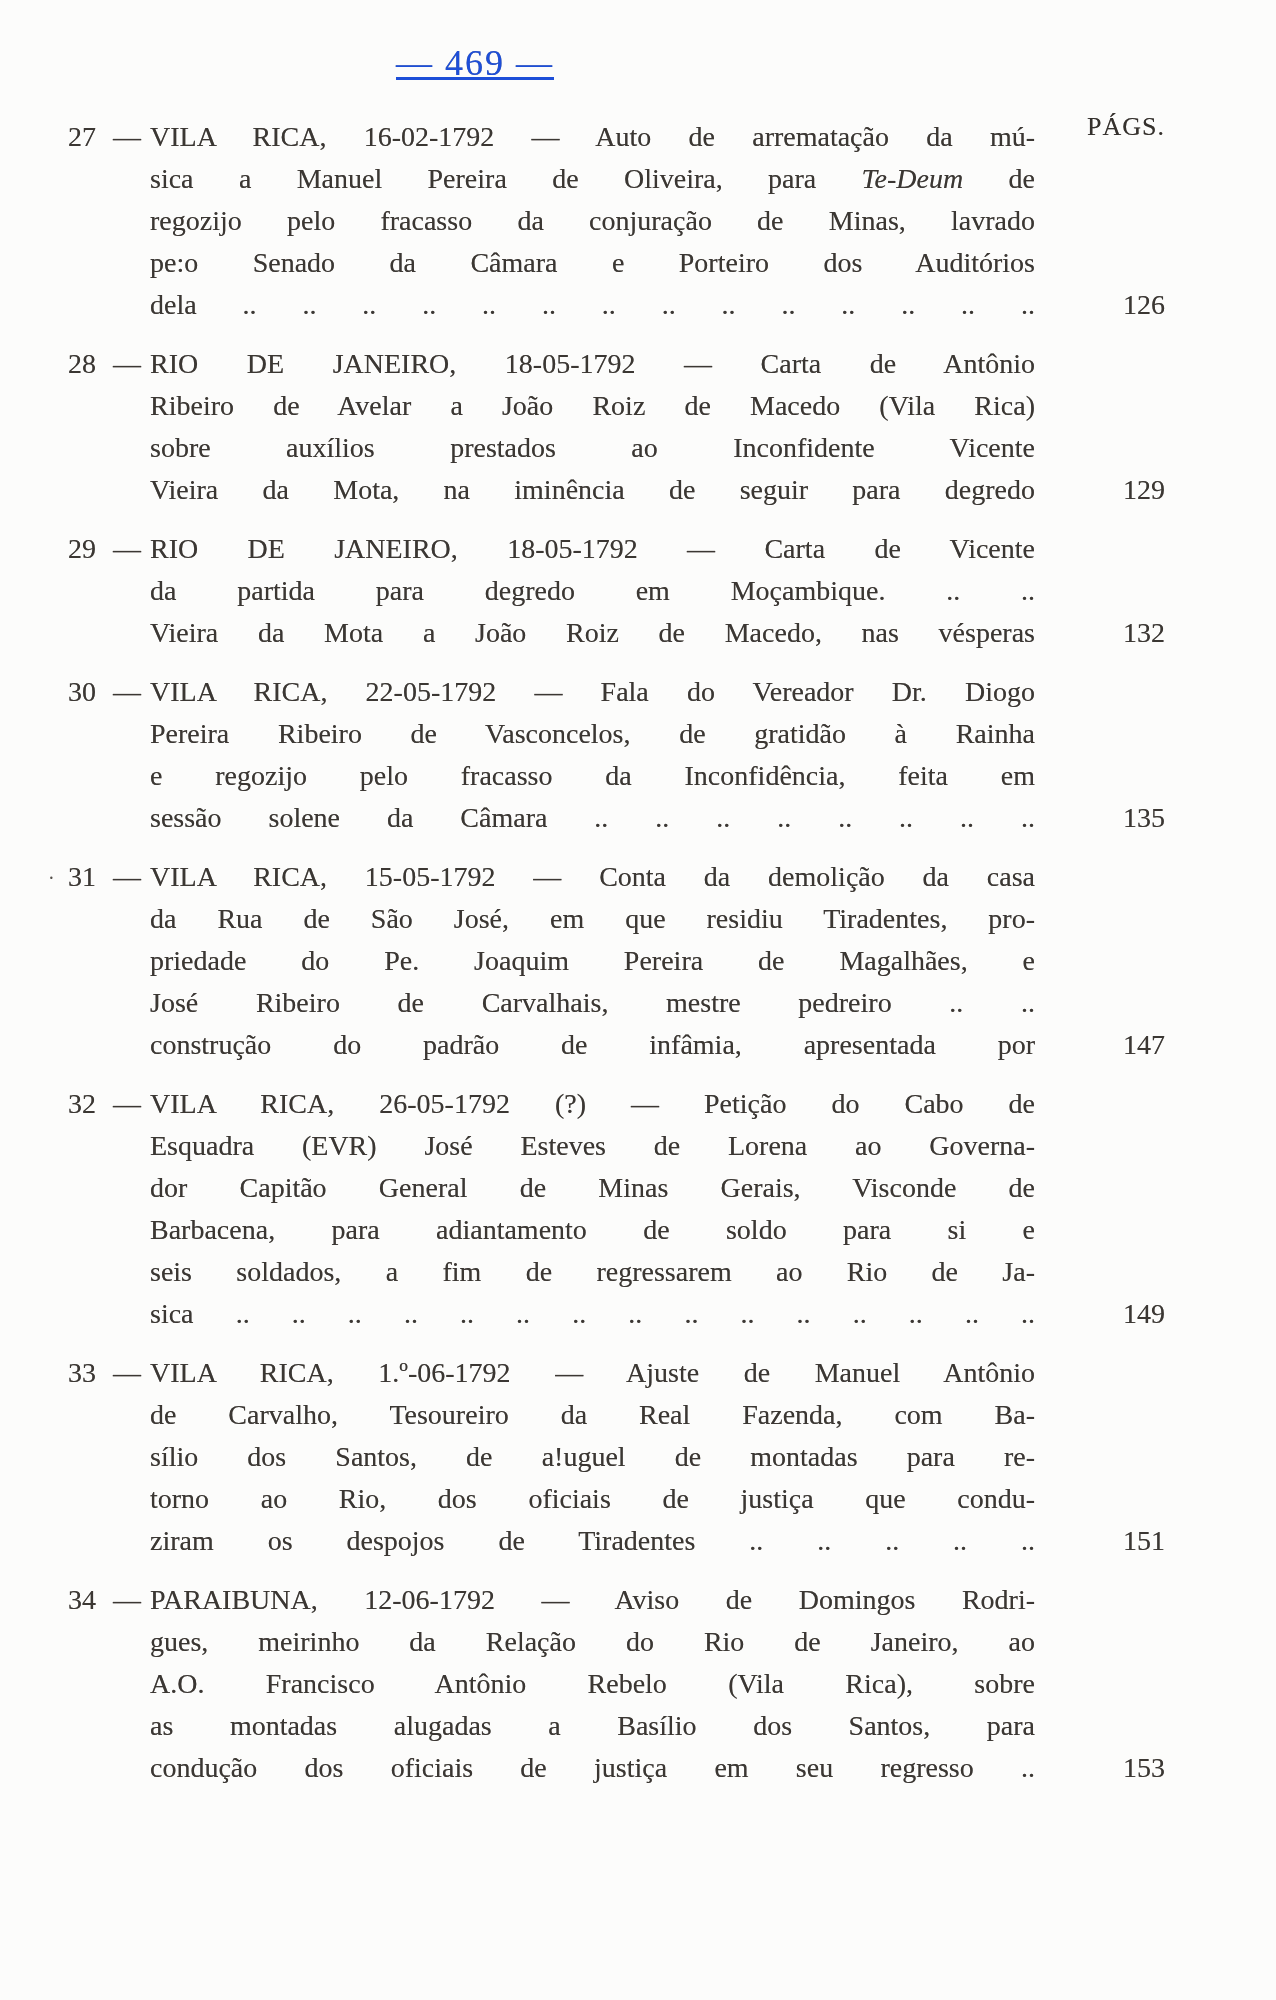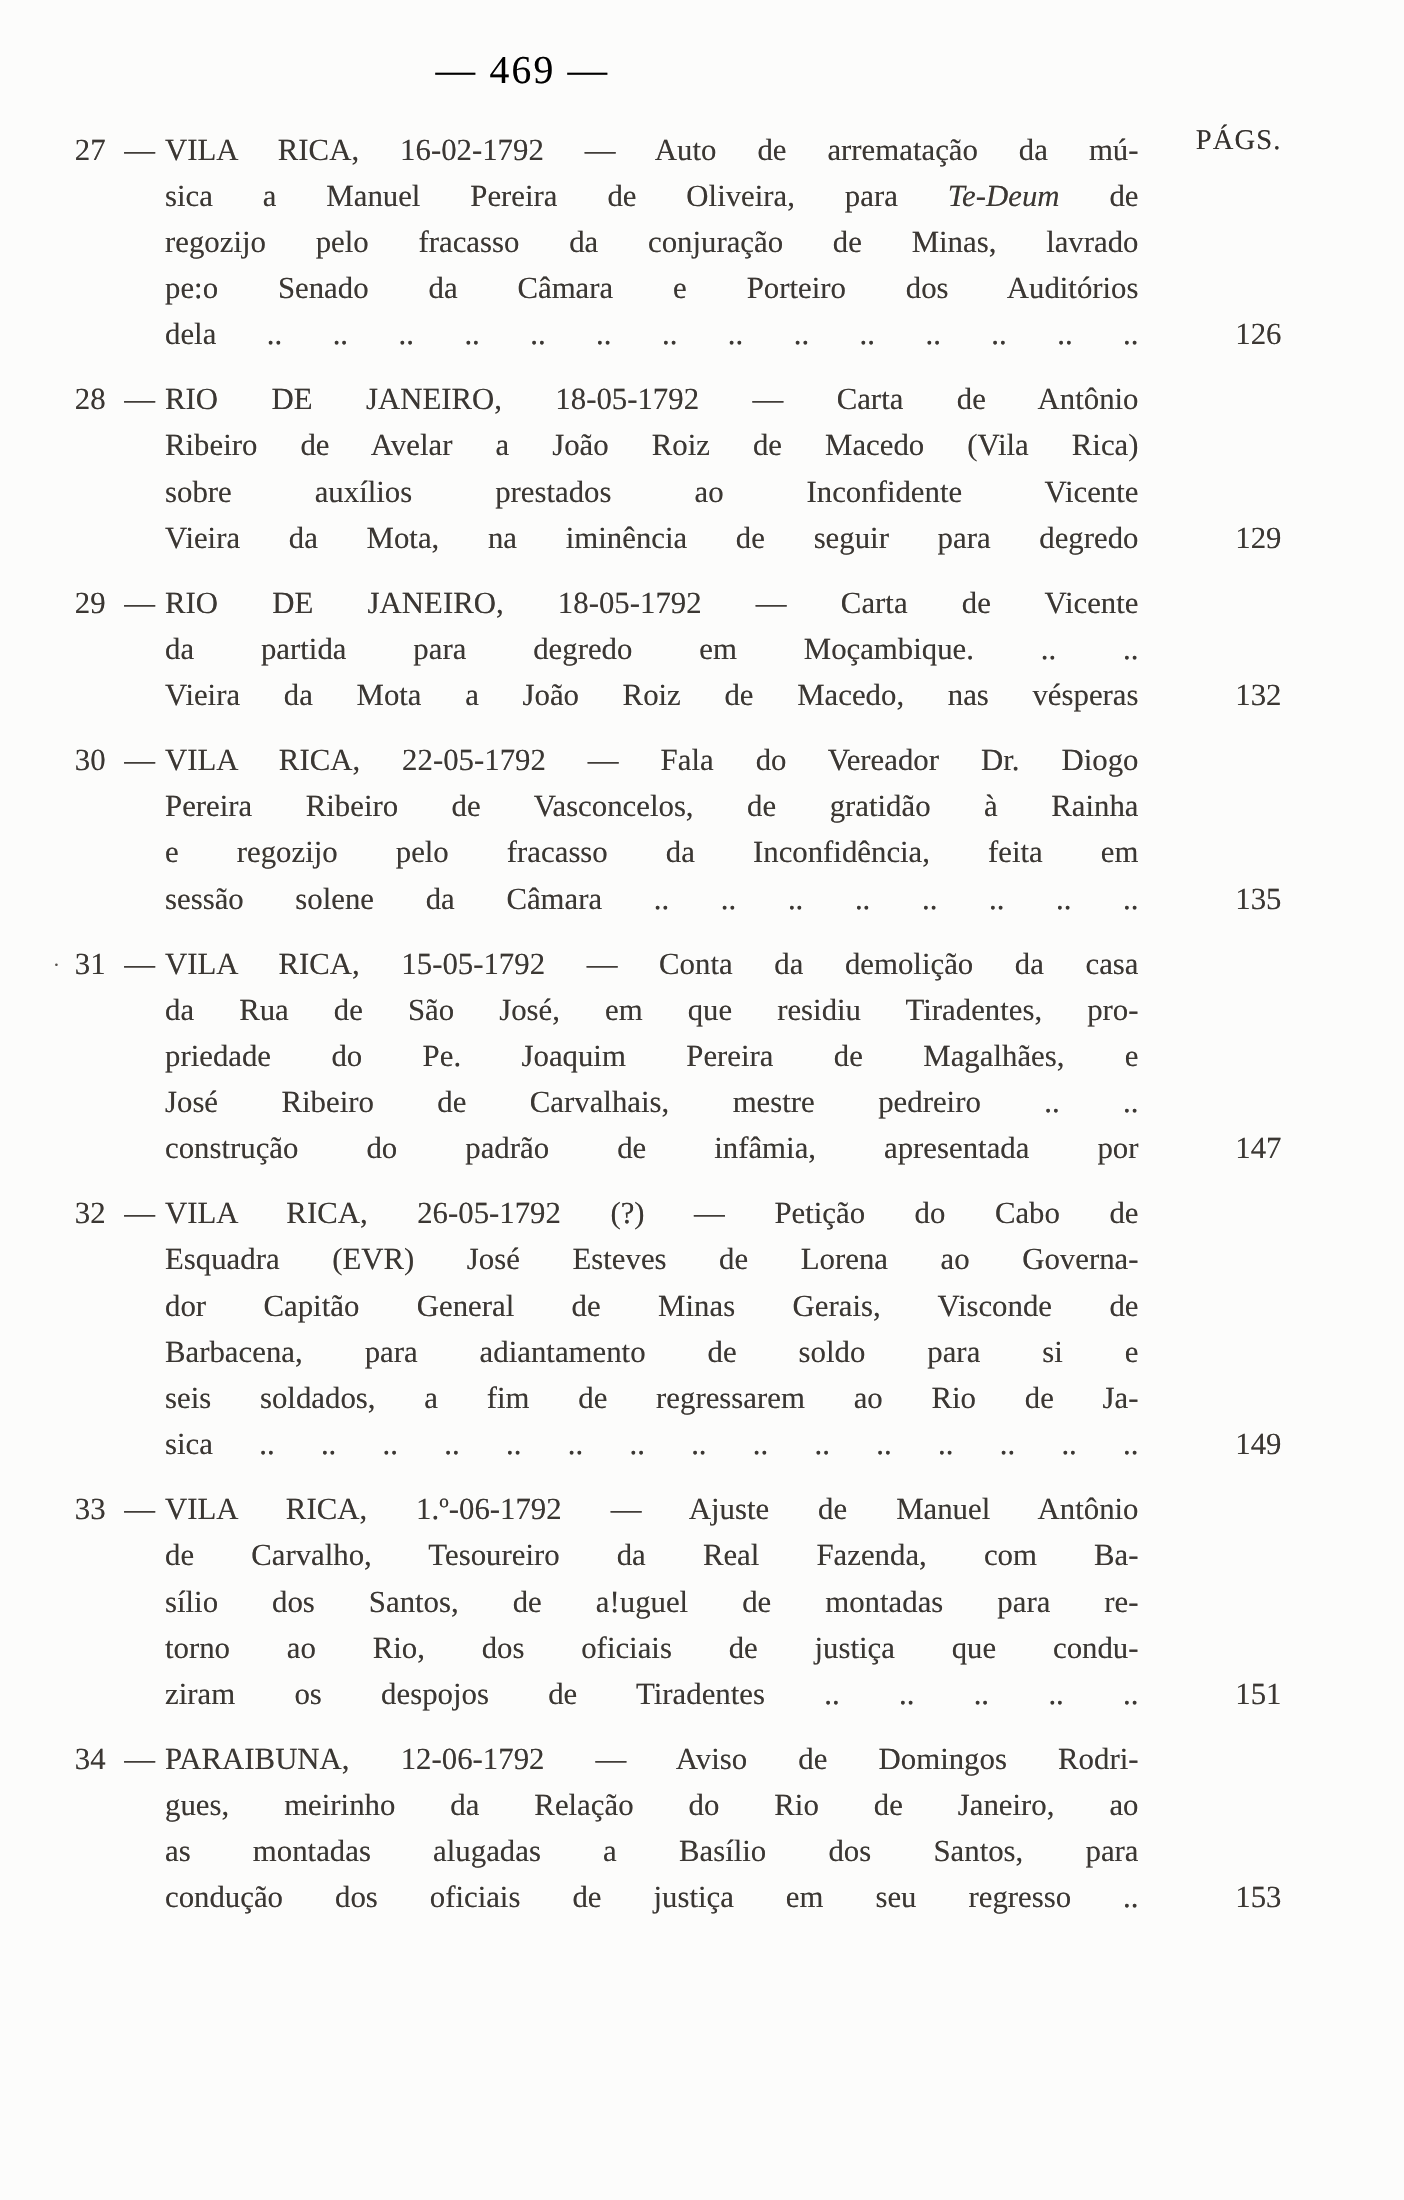--- a/index.html
+++ b/index.html
@@ -23,21 +23,22 @@
     background: #fcfcfb;
   }
   .folio {
     position: absolute;
     top: 42px;
     left: 0;
     width: 950px;
     text-align: center;
     font-size: 36px;
     letter-spacing: 2px;
-    color: #000000;
+    color: #1d4ed8;
+    text-decoration: underline;
   }
   .pags {
     position: absolute;
     top: 112px;
     right: 111px;
     font-size: 26px;
     letter-spacing: 1px;
     color: #35312d;
     text-align: right;
   }
@@ -185,19 +186,20 @@
         </div>
         <div class="pageno">151</div>
       </div>
       <div class="entry">
         <div class="prefix"></div>
         <div class="num">34</div>
         <div class="dash">—</div>
         <div class="text">
           <div class="line"><span>PARAIBUNA, 12-06-1792 — Aviso de Domingos Rodri-</span></div>
           <div class="line"><span>gues, meirinho da Relação do Rio de Janeiro, ao</span></div>
+          <div class="line"><span>A.O. Francisco Antônio Rebelo (Vila Rica), sobre</span></div>
           <div class="line"><span>as montadas alugadas a Basílio dos Santos, para</span></div>
           <div class="line"><span>condução dos oficiais de justiça em seu regresso ..</span></div>
         </div>
         <div class="pageno">153</div>
       </div>
     </div>
 </div>
 
 </body></html>

